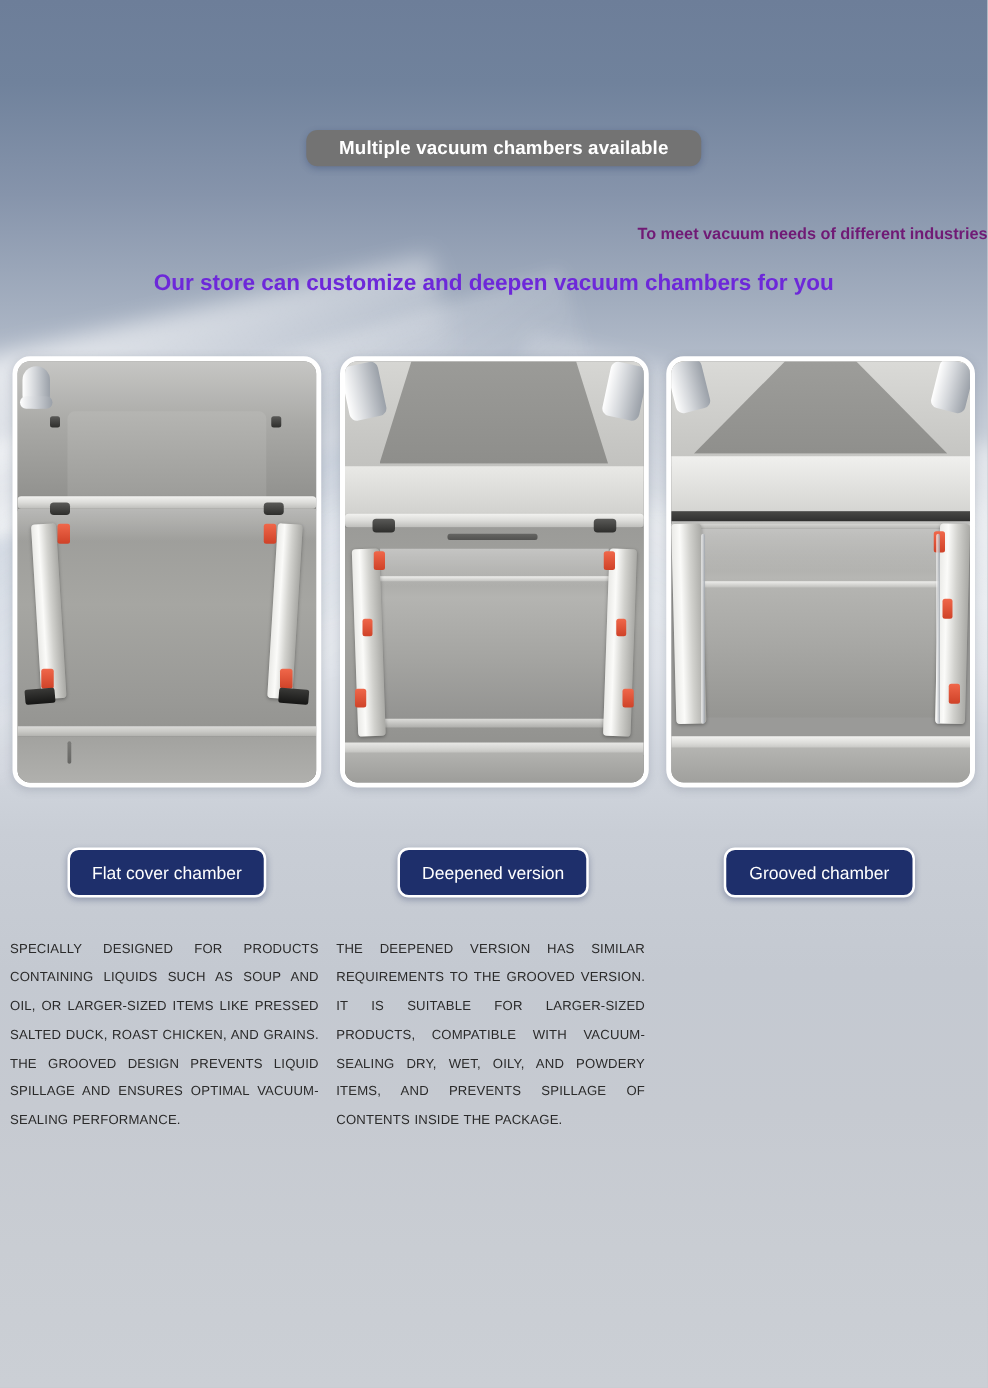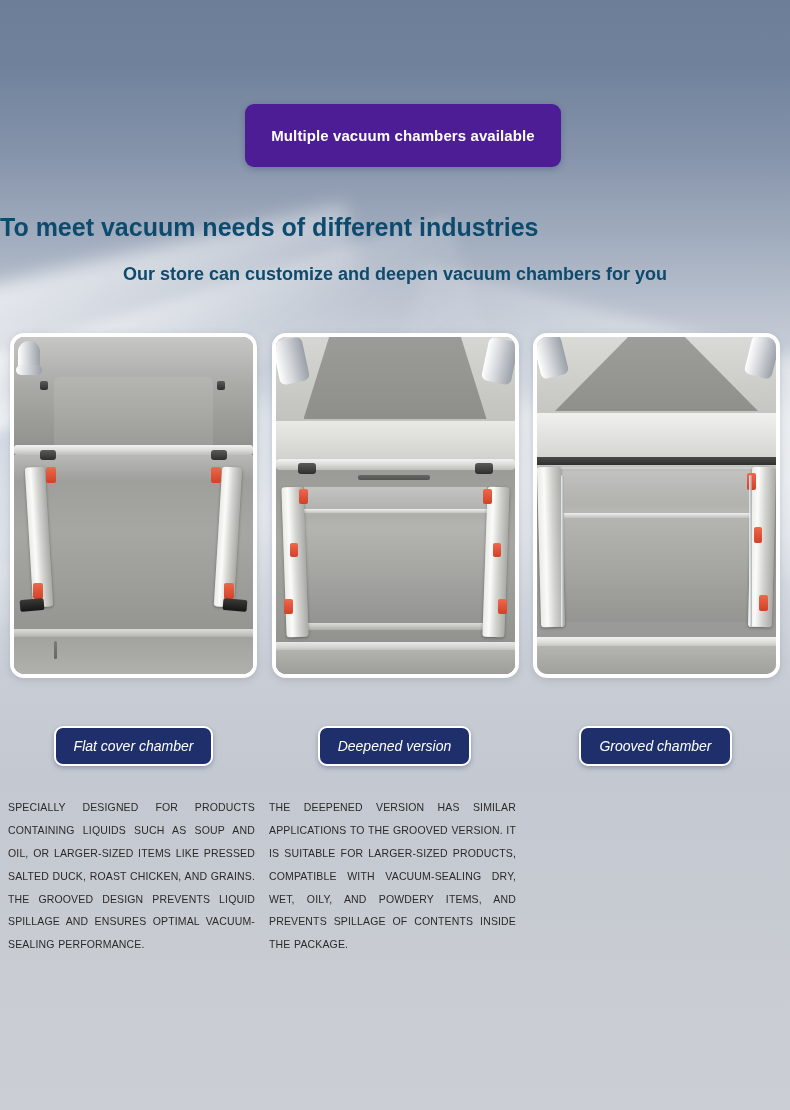--- a/index.html
+++ b/index.html
@@ -77,25 +77,25 @@
     width:790px; height:70px;
     background:linear-gradient(180deg, rgba(255,255,255,.35), rgba(255,255,255,0));
     filter:blur(10px);
   }
 
   .page { position:relative; z-index:3; width:790px; height:1110px; }
 
   
   .top-badge-row { display:flex; justify-content:center; padding-top:104px; }
   .top-badge {
-    background:#4c1d95;
+    background:#737373;
     color:#fff;
     font-size:15px;
     font-weight:bold;
-    padding:23px 26px;
+    padding:6px 26px;
     border-radius:9px;
     letter-spacing:.1px;
     box-shadow:0 2px 6px rgba(30,45,95,.30);
     margin-left:16px;
   }
 
   
   .headline {
     margin-top:24px;
     padding:0 52px;
@@ -107,32 +107,32 @@
     text-shadow:
       -1.6px -1.6px 0 #fff,  1.6px -1.6px 0 #fff,
       -1.6px  1.6px 0 #fff,  1.6px  1.6px 0 #fff,
       -1.6px 0 0 #fff, 1.6px 0 0 #fff,
       0 -1.6px 0 #fff, 0 1.6px 0 #fff,
       0 3px 5px rgba(120,130,155,.45);
   }
 
   
   .sub1 {
-    text-align:left;
+    text-align:right;
     margin-top:46px;
-    font-size:25px;
+    font-size:13px;
     font-weight:bold;
-    color:#0c4a6e;
+    color:#701a75;
   }
   .sub2 {
     text-align:center;
     margin-top:22px;
     font-size:18px;
     font-weight:bold;
-    color:#0c4a6e;
+    color:#6d28d9;
   }
 
   
   .cards {
     margin-top:48px;
     display:flex;
     justify-content:space-between;
     padding:0 10px;
   }
   .card {
@@ -193,21 +193,21 @@
     position:absolute;
     background:linear-gradient(180deg,#3a3a38,#161615);
   }
 
   
   .badges {
     margin-top:48px;
     display:flex;
     padding:0 10px;
   }
-  .badge-cell { width:247px; display:flex; justify-content:center;font-style:italic; }
+  .badge-cell { width:247px; display:flex; justify-content:center; }
   .badge-cell + .badge-cell { margin-left:14px; }
   .badge {
     background:#1e2f6b;
     color:#ffffff;
     font-size:14px;
     padding:10px 18px;
     border:2px solid #ffffff;
     border-radius:9px;
     white-space:nowrap;
     box-shadow:0 2px 5px rgba(40,55,100,.35);
@@ -344,16 +344,16 @@
     <div class="badge-cell">
       <div class="badge">Deepened version</div>
     </div>
     <div class="badge-cell">
       <div class="badge">Grooved chamber</div>
     </div>
   </div>
 
   <div class="cols">
     <div class="col">SPECIALLY DESIGNED FOR PRODUCTS CONTAINING LIQUIDS SUCH AS SOUP AND OIL, OR LARGER-SIZED ITEMS LIKE PRESSED SALTED DUCK, ROAST CHICKEN, AND GRAINS. THE GROOVED DESIGN PREVENTS LIQUID SPILLAGE AND ENSURES OPTIMAL VACUUM-SEALING PERFORMANCE.</div>
-    <div class="col">THE DEEPENED VERSION HAS SIMILAR APPLICATIONS TO THE GROOVED VERSION. IT IS SUITABLE FOR LARGER-SIZED PRODUCTS, COMPATIBLE WITH VACUUM-SEALING DRY, WET, OILY, AND POWDERY ITEMS, AND PREVENTS SPILLAGE OF CONTENTS INSIDE THE PACKAGE.</div>
+    <div class="col">THE DEEPENED VERSION HAS SIMILAR REQUIREMENTS TO THE GROOVED VERSION. IT IS SUITABLE FOR LARGER-SIZED PRODUCTS, COMPATIBLE WITH VACUUM-SEALING DRY, WET, OILY, AND POWDERY ITEMS, AND PREVENTS SPILLAGE OF CONTENTS INSIDE THE PACKAGE.</div>
   </div>
 
 </div>
 
 </body></html>

